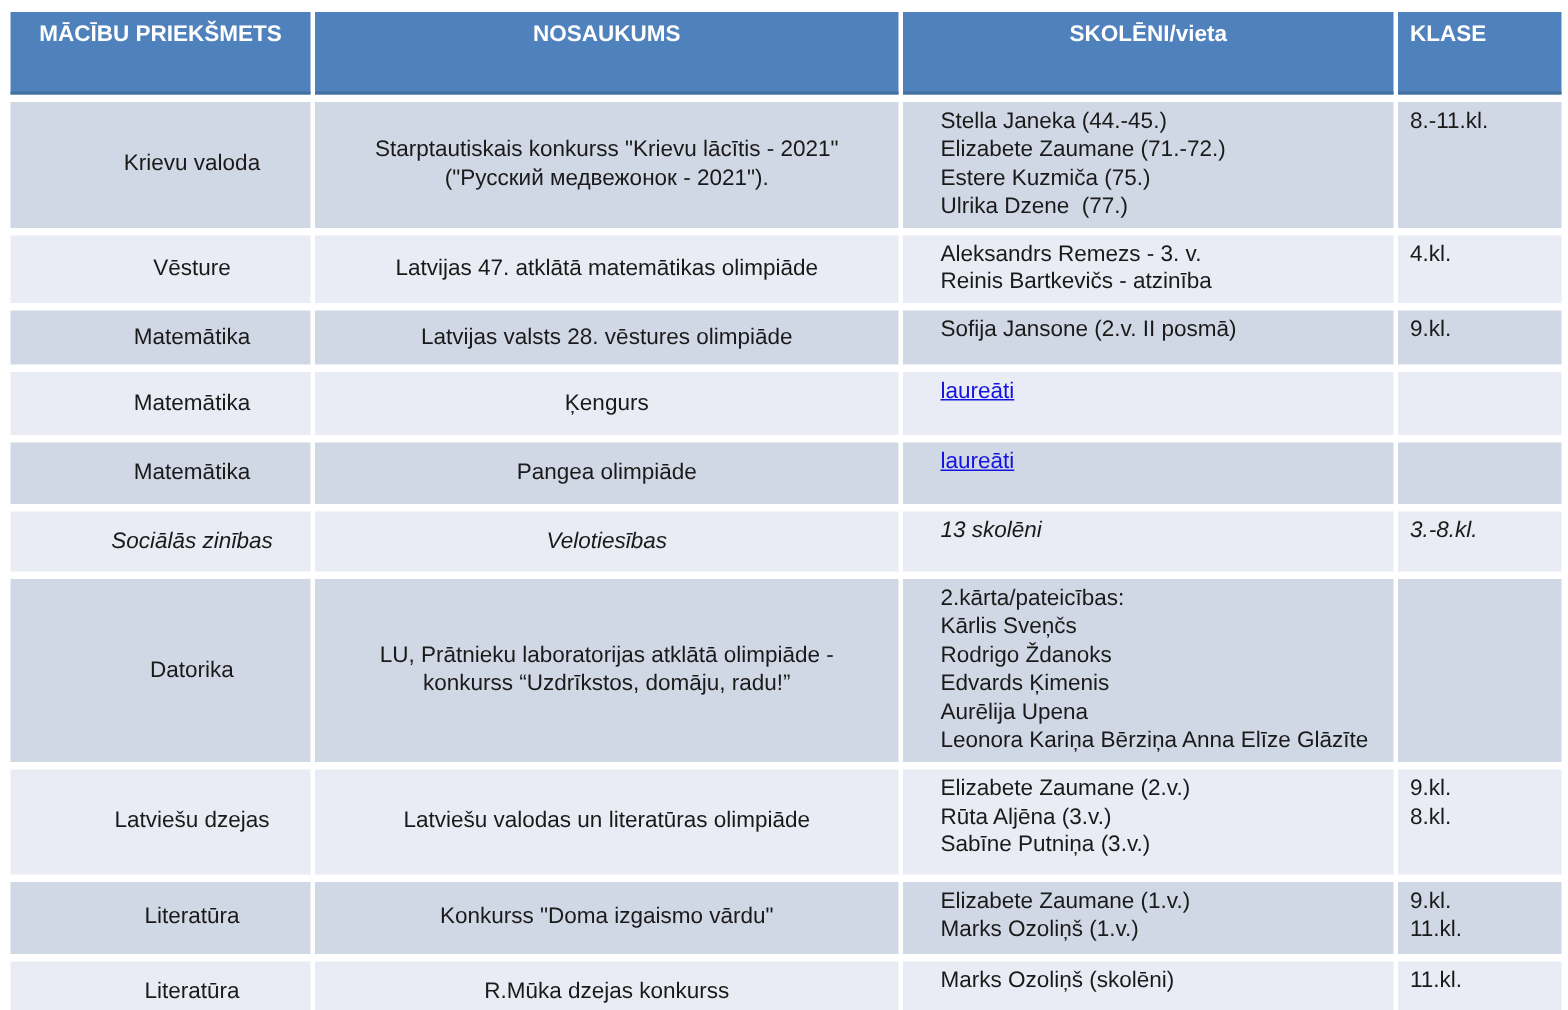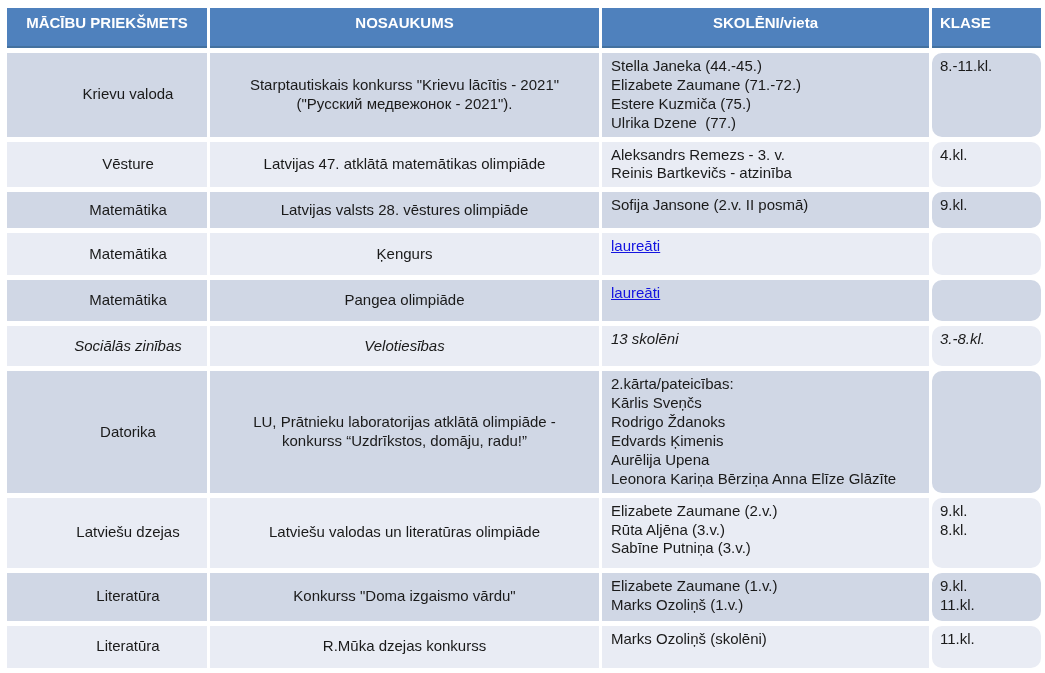--- a/index.html
+++ b/index.html
@@ -27,33 +27,33 @@
     background:var(--accent);
     color:#ffffff;
     font-weight:bold;
     font-size:15px;
     vertical-align:top;
     padding:6px 4px 4px 4px;
     border-bottom:2px solid var(--accent-edge);
   }
   th.h-klase{text-align:left;padding-left:8px;}
   th.h-subject{text-align:center;}
-  thead tr{height:40px;}
+  thead tr{height:55px;}
   td{
     font-size:15px;
     line-height:1.26;
     padding:4px 6px;
     white-space:pre-wrap;
   }
   tr.band-dark td{background:var(--band-dark);}
   tr.band-light td{background:var(--band-light);}
   td.c-subject{text-align:center;vertical-align:middle;padding-left:48px;}
   td.c-name{text-align:center;vertical-align:middle;}
-  td.c-students{text-align:left;vertical-align:top;padding-left:9px;}
-  td.c-klase{text-align:left;vertical-align:top;padding-left:8px;border-radius:10px;}
+  td.c-students{text-align:left;vertical-align:top;padding-left:25px;}
+  td.c-klase{text-align:left;vertical-align:top;padding-left:8px;}
   a.link{color:var(--link);text-decoration:underline;cursor:pointer;}
 </style>
 </head>
 <body>
 
 <div class="page">
   <table class="results">
     <colgroup>
       <col class="c1">
         <col class="c2">

